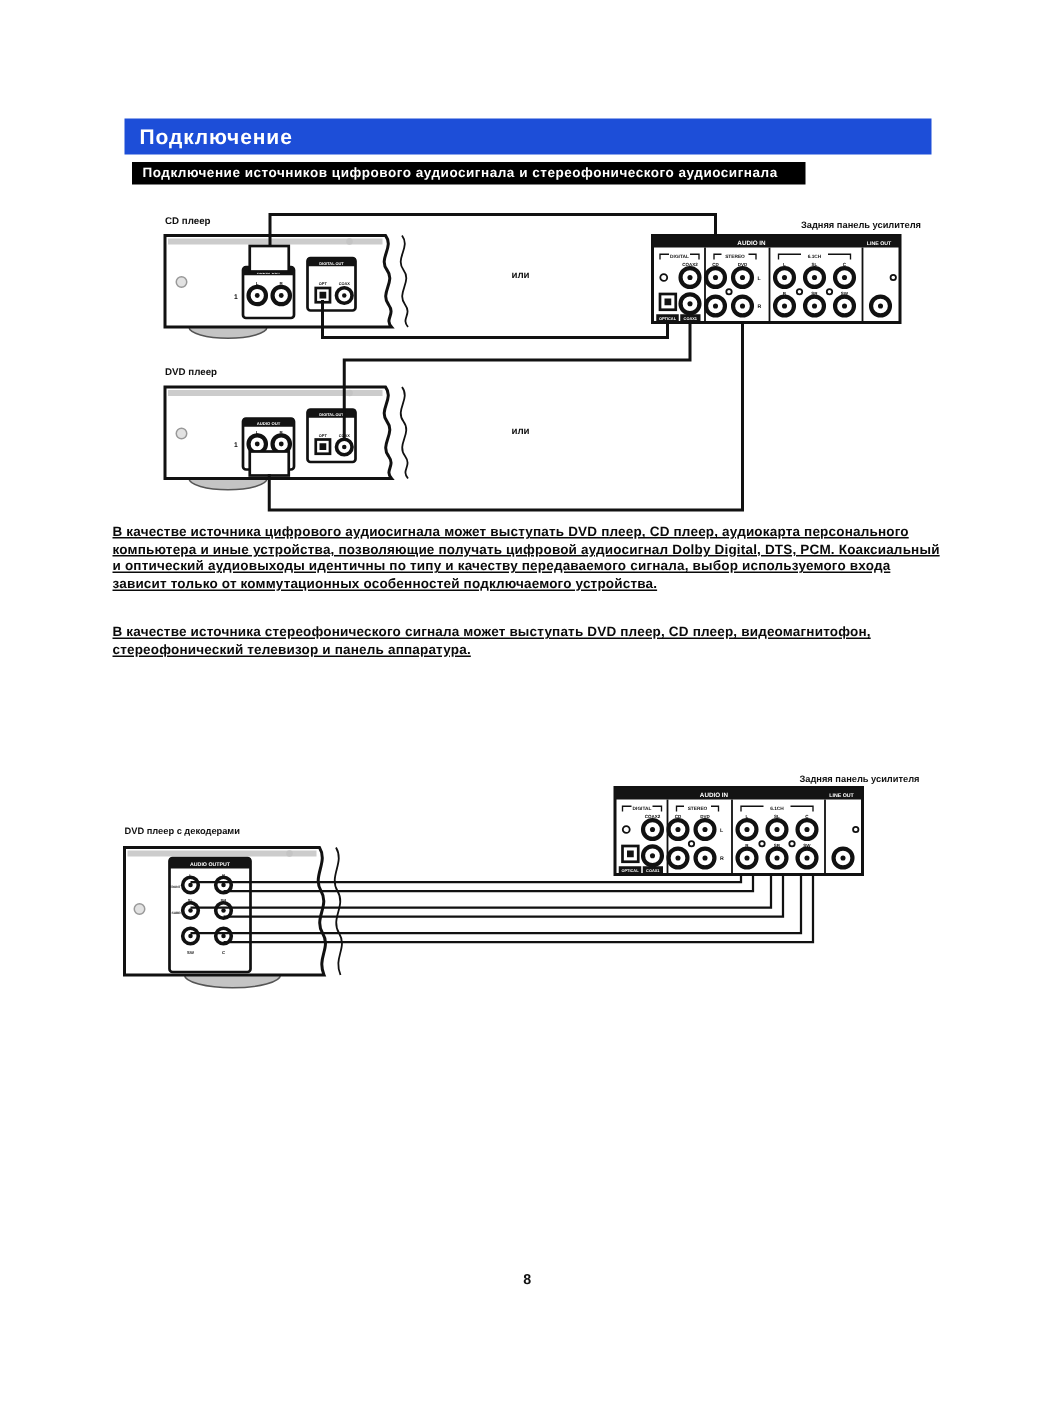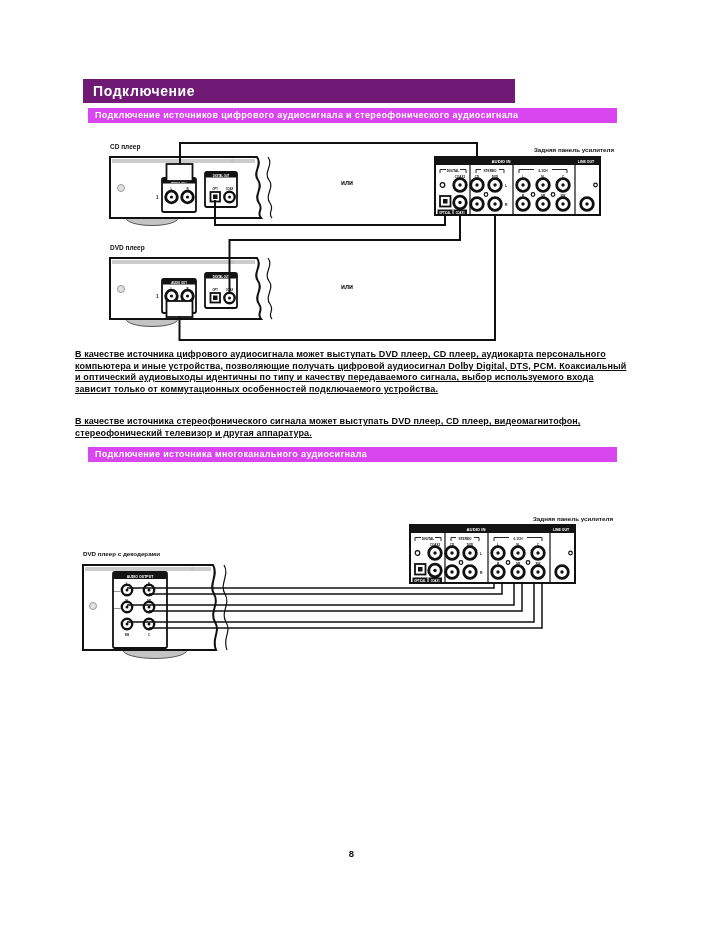--- a/index.html
+++ b/index.html
@@ -1,21 +1,21 @@
 <!DOCTYPE html>
 <html><head>
 <meta charset="utf-8">
 <style>
   html,body{margin:0;padding:0;background:#fff;}
   .page{position:relative;width:703px;height:950px;background:#ffffff;overflow:hidden;
         font-family:"Liberation Sans",sans-serif;}
-  .title-bar{position:absolute;left:83px;top:79px;width:432px;height:24px;background:#701a75;}
+  .title-bar{position:absolute;left:83px;top:79px;width:538px;height:24px;background:#1d4ed8;}
   .title-bar span{display:block;color:#fff;font-size:14px;font-weight:bold;line-height:24px;
         padding-left:10px;letter-spacing:0.6px;}
-  .sub-bar{position:absolute;left:88px;width:529px;height:15px;background:#d946ef;}
+  .sub-bar{position:absolute;left:88px;width:449px;height:15px;background:#000000;}
   .sub-bar span{display:block;color:#fff;font-size:9px;font-weight:bold;line-height:15px;
         padding-left:7px;letter-spacing:0.35px;}
   .bar1{top:108px;} .bar2{top:447px;}
   .para{position:absolute;left:75px;width:552px;font-size:9px;font-weight:bold;color:#0a0a0a;
         line-height:11.6px;letter-spacing:0.12px;text-decoration:underline;}
   .p1{top:349px;} .p2{top:416px;} .p3{top:469px;}
   .pagenum{position:absolute;left:0;top:848px;width:703px;text-align:center;
         font-size:9.5px;font-weight:bold;color:#111;}
   svg.overlay{position:absolute;left:0;top:0;}
   svg text{font-family:"Liberation Sans",sans-serif;font-weight:bold;fill:#111;}
@@ -499,22 +499,19 @@
       <path class="wire-thin" d="M127,588 H494 V583"></path>
       <path class="wire-thin" d="M149,594 H502 V583"></path>
       <path class="wire-thin" d="M127,605 H514 V583"></path>
       <path class="wire-thin" d="M149,611 H522 V583"></path>
       <path class="wire-thin" d="M127,622 H534 V583"></path>
       <path class="wire-thin" d="M149,628 H542 V583"></path>
     </g>
   </svg>
 
   <div class="para p1">В качестве источника цифрового аудиосигнала может выступать DVD плеер, CD плеер, аудиокарта персонального компьютера и иные устройства, позволяющие получать цифровой аудиосигнал Dolby Digital, DTS, PCM. Коаксиальный и оптический аудиовыходы идентичны по типу и качеству передаваемого сигнала, выбор используемого входа зависит только от коммутационных особенностей подключаемого устройства.</div>
-  <div class="para p2">В качестве источника стереофонического сигнала может выступать DVD плеер, CD плеер, видеомагнитофон, стереофонический телевизор и другая аппаратура.</div>
-
-  <div class="sub-bar bar2">
-    <span>Подключение источника многоканального аудиосигнала</span>
-  </div>
+  <div class="para p2">В качестве источника стереофонического сигнала может выступать DVD плеер, CD плеер, видеомагнитофон, стереофонический телевизор и панель аппаратура.</div>
+
 
 
   <div class="pagenum">8</div>
 
 </div>
 
 </body></html>

